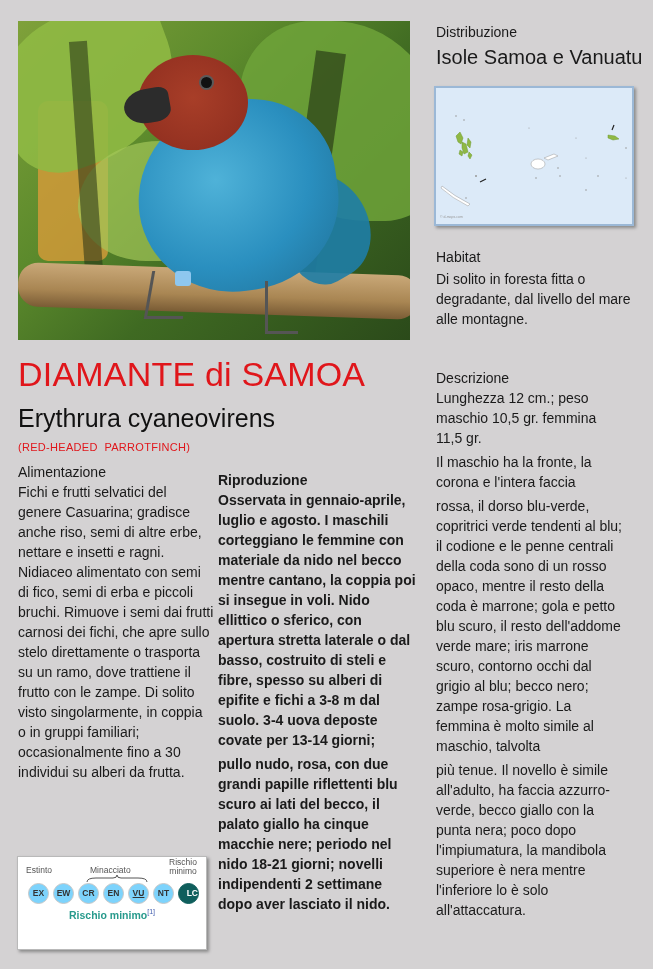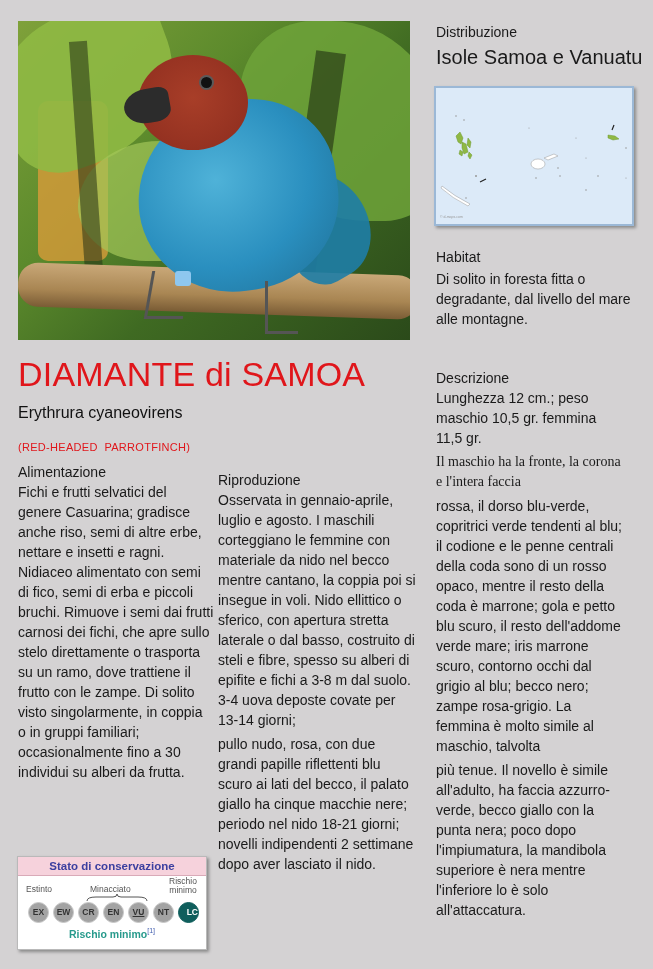--- a/index.html
+++ b/index.html
@@ -32,45 +32,45 @@
     .dist-text { left:436px; top:46px; font-size:20px; }
     .map {
       left:434px; top:86px; width:196px; height:136px;
       background:#dceaf8; border:2px solid #9bb8d6; box-shadow:2px 2px 3px #8a8a8a;
     }
     .map svg { display:block; }
     .hab-label { left:436px; top:249px; font-size:14px; }
     .hab-text { left:436px; top:269px; width:200px; font-size:14px; line-height:20px; }
 
     .title { left:18px; top:355px; font-size:34px; color:#e0161b; letter-spacing:0.2px; white-space:nowrap; }
-    .sci { left:18px; top:404px; font-size:16px; color:#111; white-space:nowrap; }
+    .sci { left:18px; top:404px; font-size:25px; color:#111; white-space:nowrap; }
     .common { left:18px; top:441px; font-size:11px; color:#e0161b; letter-spacing:0.3px; white-space:nowrap; }
 
     .col { font-size:14px; line-height:20px; }
     .col .hd { display:block; }
     .col1 { left:18px; top:462px; width:196px; }
-    .col2 { left:218px; top:470px; width:200px; }
+    .col2 { left:218px; top:470px; width:200px;font-weight:bold; }
     .col3 { left:436px; top:368px; width:210px; }
     .col p { margin:0; }
     .gap { height:4px; }
 
     .cons {
       left:17px; top:856px; width:188px; height:92px;
       background:#fff; border:1px solid #b9b9b9; box-shadow:2px 2px 3px #8a8a8a;
     }
     .cons .hdr {
       height:18px; background:#f6d2dc; border-bottom:1px solid #d9aab8;
       text-align:center; font-size:11.5px; font-weight:bold; color:#3b3f9f; line-height:18px;
     }
     .cons .lbls { position:relative; height:26px; font-size:8.5px; color:#555; }
     .cons .lbls span { position:absolute; text-align:center; line-height:9px; }
     .cons .bubbles { position:relative; height:22px; }
     .bub {
       position:absolute; top:0; width:19px; height:19px; border-radius:50%;
-      border:1px solid #c8c8c8; background:#a3a3a3; font-size:8.5px; font-weight:bold; color:#333;
+      border:1px solid #c8c8c8; background:#7dd3fc; font-size:8.5px; font-weight:bold; color:#333;
       text-align:center; line-height:19px;
     }
     .bub.active { background:#0f5e5c; color:#fff; border-color:#0f5e5c; }
     .cons .status { text-align:center; font-size:10.5px; font-weight:bold; color:#279a8c; margin-top:3px; }
     .cons .status sup { font-size:7px; font-weight:normal; color:#4460b0; }
   </style>
 </head>
 <body>
 
 <div class="abs photo" title="Diamante di Samoa (bird photo: blue body, red head, perched on branch)">
@@ -146,29 +146,28 @@
   <span class="hd">Riproduzione</span>
   <p>Osservata in gennaio-aprile, luglio e agosto. I maschili corteggiano le femmine con materiale da nido nel becco mentre cantano, la coppia poi si insegue in voli. Nido ellittico o sferico, con apertura stretta laterale o dal basso, costruito di steli e fibre, spesso su alberi di epifite e fichi a 3-8 m dal suolo. 3-4 uova deposte covate per 13-14 giorni;</p>
   <div class="gap"></div>
   <p>pullo nudo, rosa, con due grandi papille riflettenti blu scuro ai lati del becco, il palato giallo ha cinque macchie nere; periodo nel nido 18-21 giorni; novelli indipendenti 2 settimane dopo aver lasciato il nido.</p>
 </div>
 
 <div class="abs col col3">
   <span class="hd">Descrizione</span>
   <p style="width:185px;">Lunghezza 12 cm.; peso maschio 10,5 gr. femmina 11,5 gr.</p>
   <div class="gap"></div>
-  <p style="width:185px;font-family:Liberation Serif, serif;">Il maschio ha la fronte, la corona e l'intera faccia</p>
+  <p style="width:185px;">Il maschio ha la fronte, la corona e l'intera faccia</p>
   <div class="gap"></div>
   <p style="width:190px;">rossa, il dorso blu-verde, copritrici verde tendenti al blu; il codione e le penne centrali della coda sono di un rosso opaco, mentre il resto della coda è marrone; gola e petto blu scuro, il resto dell'addome verde mare; iris marrone scuro, contorno occhi dal grigio al blu; becco nero; zampe rosa-grigio. La femmina è molto simile al maschio, talvolta</p>
   <div class="gap"></div>
   <p style="width:190px;">più tenue. Il novello è simile all'adulto, ha faccia azzurro-verde, becco giallo con la punta nera; poco dopo l'impiumatura, la mandibola superiore è nera mentre l'inferiore lo è solo all'attaccatura.</p>
 </div>
 
 <div class="abs cons">
-  <div class="hdr">Stato di conservazione</div>
   <div class="lbls">
     <span style="left:8px; top:9px;">Estinto</span>
     <span style="left:72px; top:9px;">Minacciato</span>
     <span style="left:148px; top:1px; white-space:pre; width:34px;">Rischio
 minimo</span>
     <svg style="position:absolute; left:68px; top:18px;" width="62" height="8">
       <path d="M1 7 Q1 3 10 3 L27 3 Q31 3 31 0 Q31 3 35 3 L52 3 Q61 3 61 7" fill="none" stroke="#555" stroke-width="1"></path>
     </svg>
   </div>
   <div class="bubbles">

